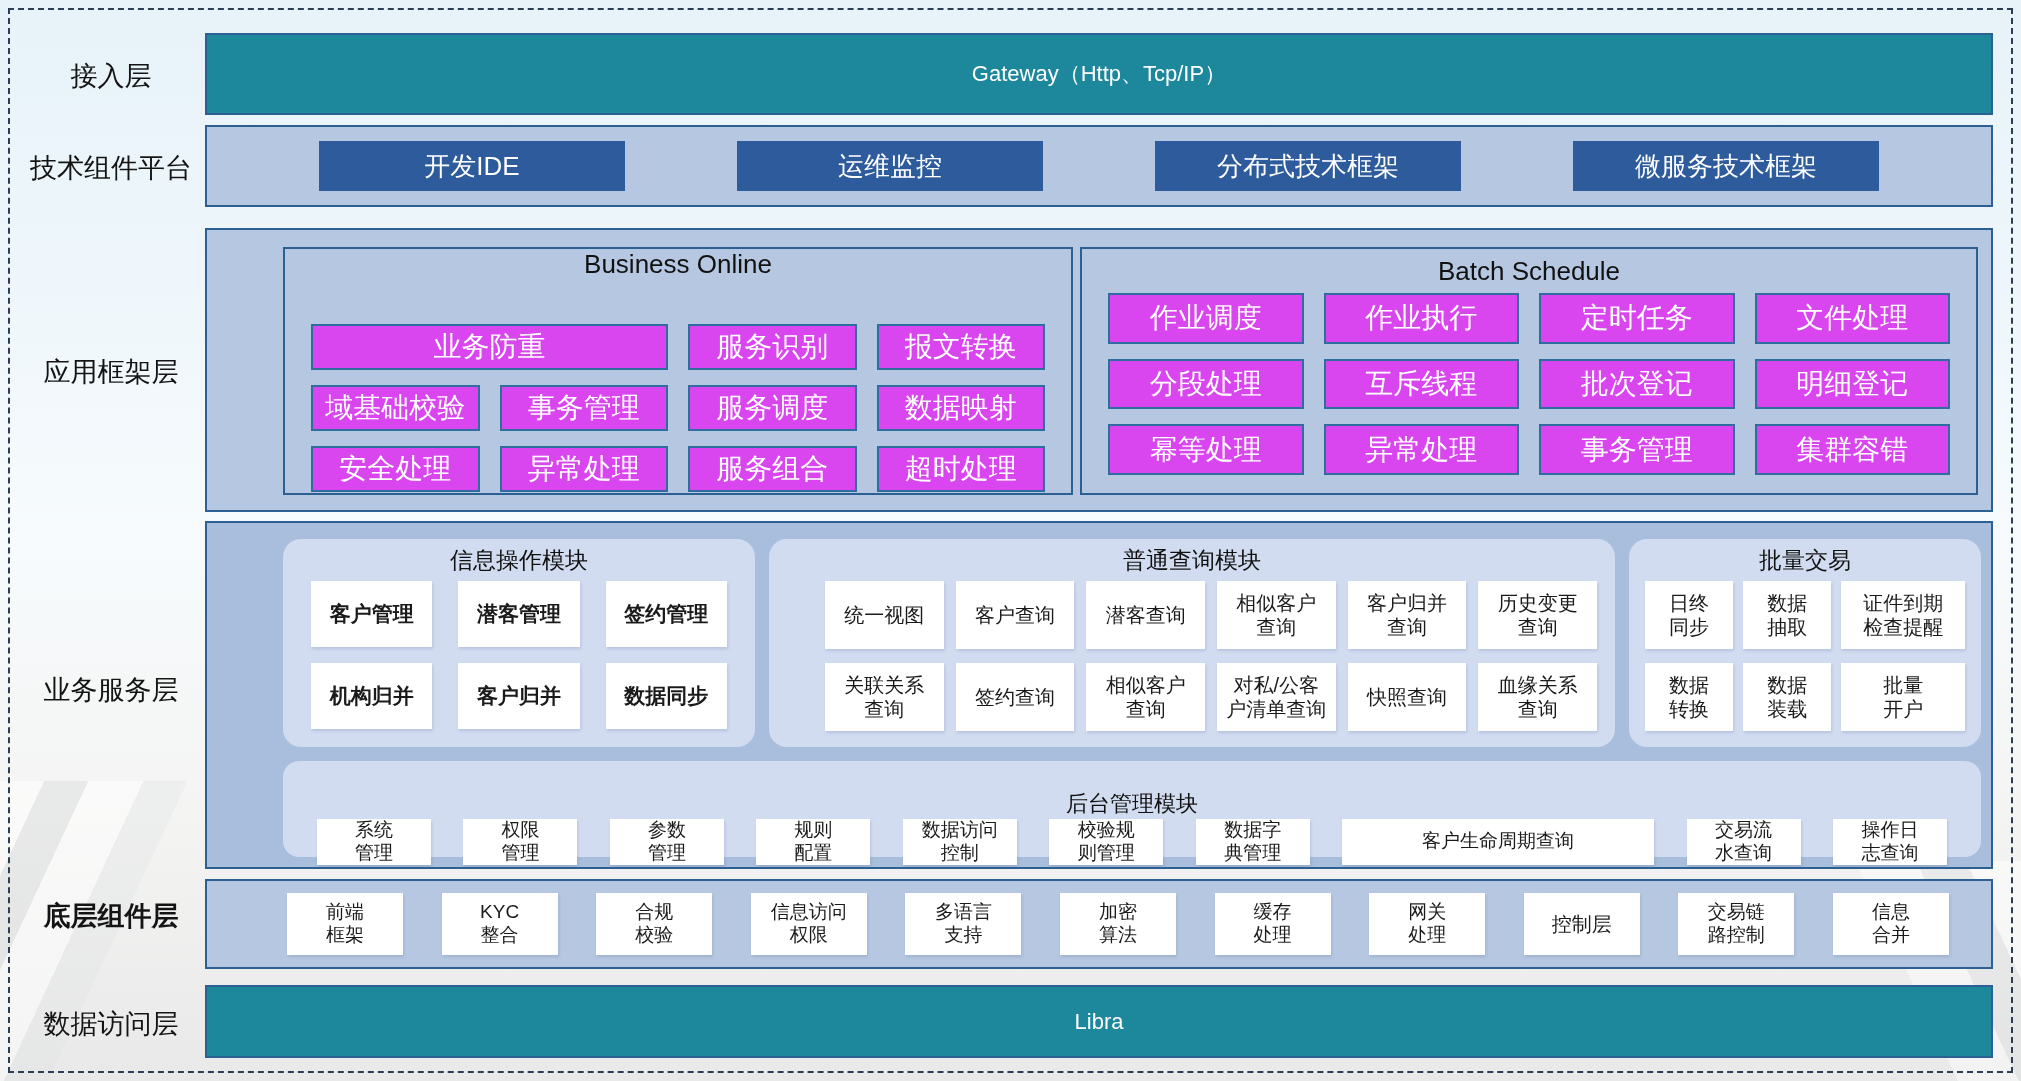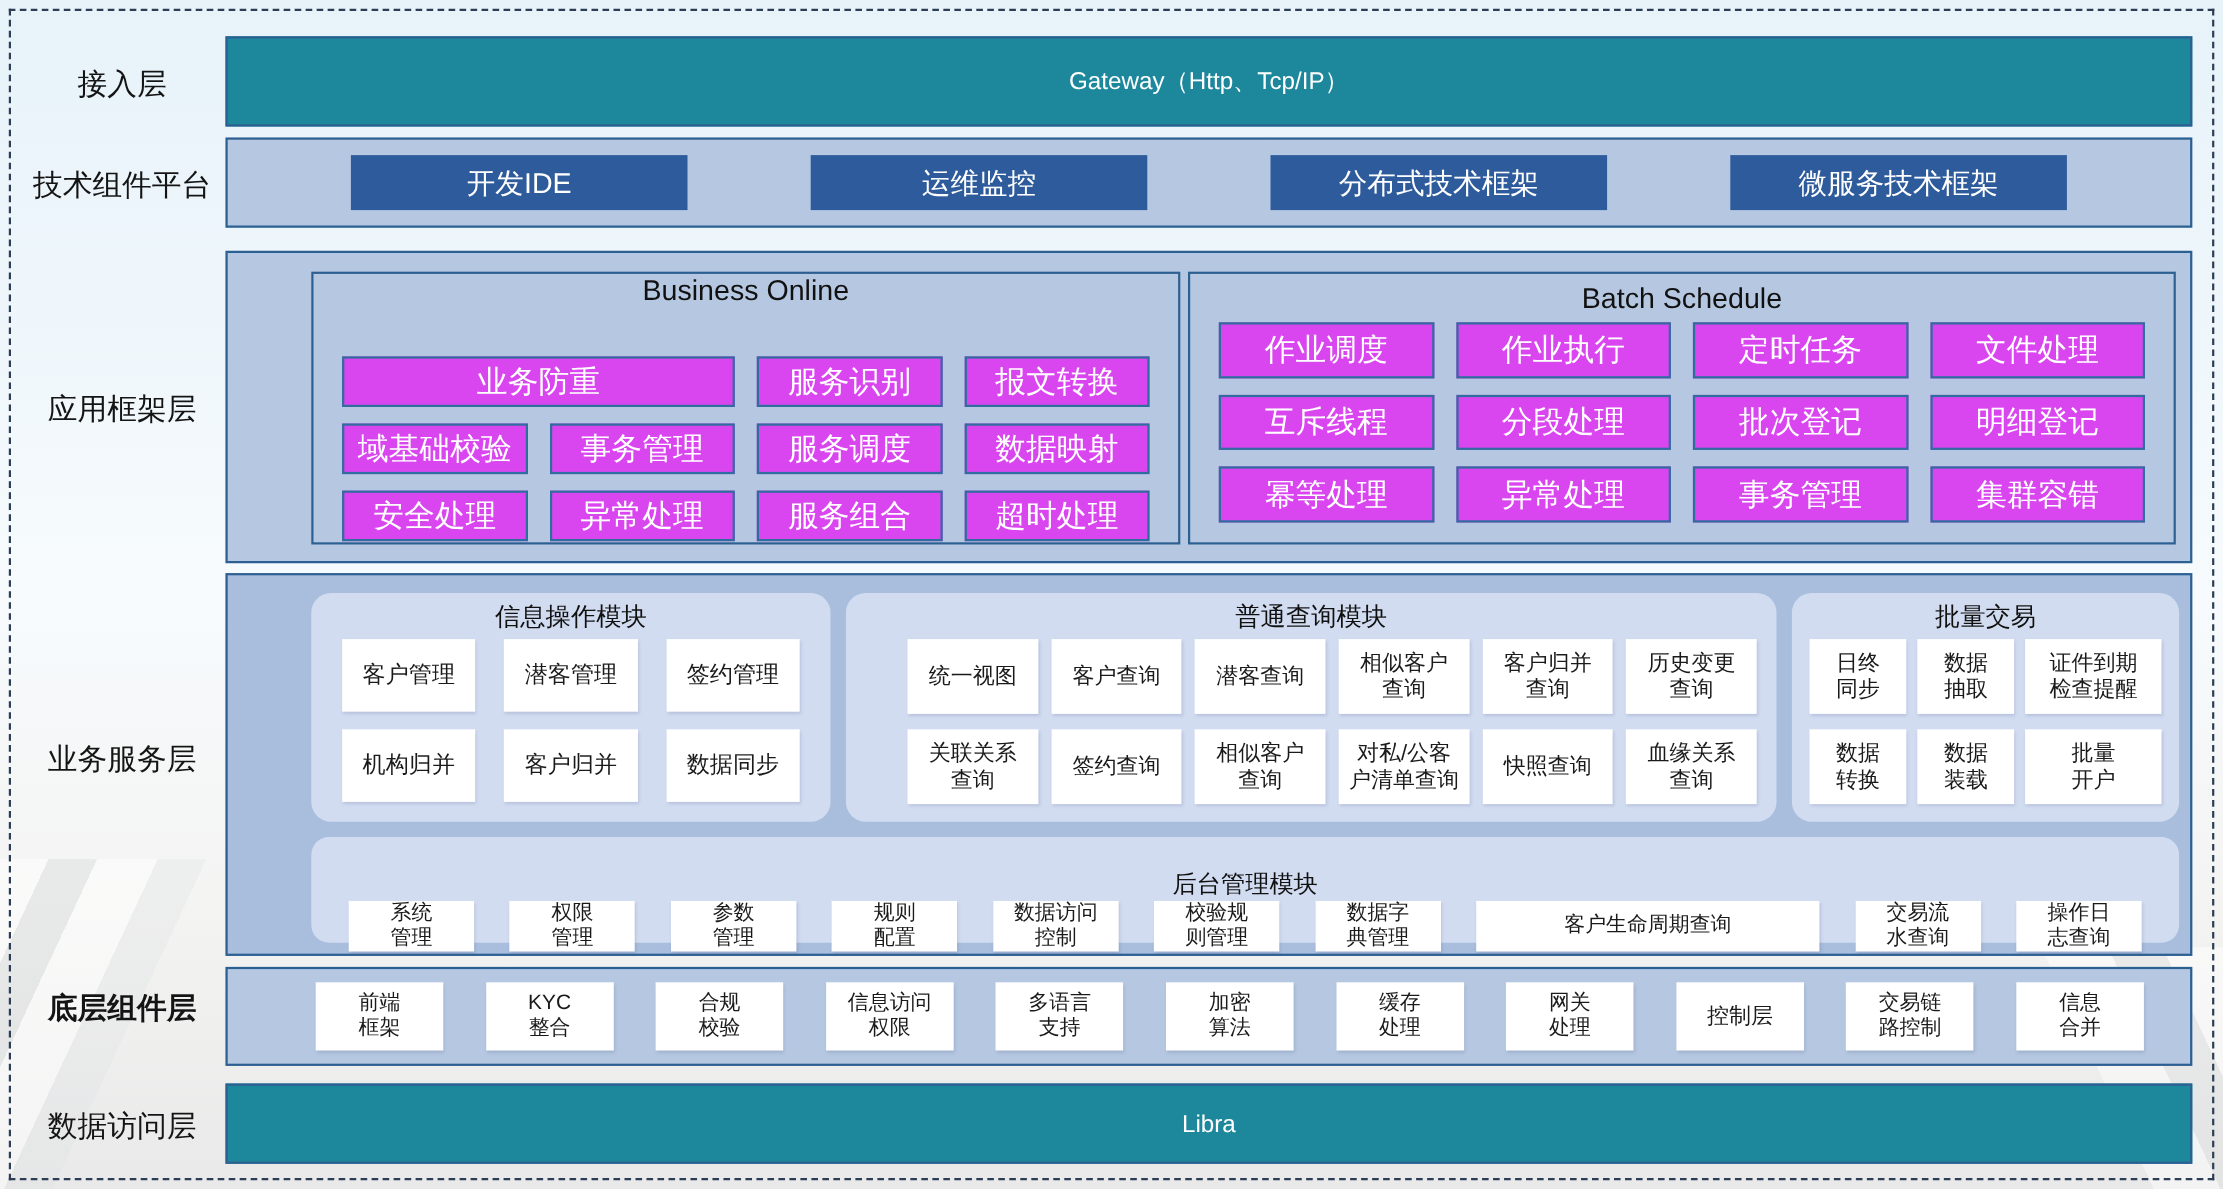--- a/index.html
+++ b/index.html
@@ -42,21 +42,21 @@
   .fw-btn.wide{grid-column:span 2;}
 
   #bizsvc{top:521px;height:348px;background:#a9bedd;}
   .sub-panel{position:absolute;top:16px;height:208px;background:#d2dcf1;border-radius:18px;
     box-sizing:border-box;display:flex;flex-direction:column;}
   #p-info{left:76px;width:472px;}
   #p-query{left:562px;width:846px;}
   #p-batch{left:1422px;width:352px;}
   .sub-title{height:42px;display:flex;align-items:center;justify-content:center;font-size:23px;color:#111;}
   .cells{display:grid;flex:1;margin:0 18px 16px 18px;gap:14px 16px;}
-  #p-info .cells{grid-template-columns:repeat(3,1fr);gap:16px 26px;margin:0 28px 18px 28px;}
+  #p-info .cells{grid-template-columns:repeat(3,1fr);gap:16px 26px;margin:0 28px 18px 28px;font-weight:bold;}
   #p-query .cells{grid-template-columns:repeat(6,1fr);gap:14px 12px;padding-left:38px;}
   #p-batch .cells{grid-template-columns:1fr 1fr 1.4fr;gap:14px 10px;margin:0 16px 16px 16px;}
   .cell{background:#ffffff;box-shadow:1px 2px 3px rgba(60,80,120,.18);color:#1a1a1a;
     display:flex;align-items:center;justify-content:center;text-align:center;
     font-size:20px;line-height:1.2;white-space:pre-line;}
   #p-info .cell{font-size:21px;}
 
   #p-admin{position:absolute;left:76px;top:238px;width:1698px;height:96px;background:#d2dcf1;
     border-radius:16px;box-sizing:border-box;display:flex;flex-direction:column;}
   #p-admin .sub-title{height:36px;font-size:22px;margin-top:28px;}
@@ -110,22 +110,22 @@
         <div class="fw-btn">超时处理</div>
       </div>
   </div>
   <div id="panel-bs" class="fw-panel">
     <div class="fw-title">Batch Schedule</div>
     <div class="fw-grid">
         <div class="fw-btn">作业调度</div>
         <div class="fw-btn">作业执行</div>
         <div class="fw-btn">定时任务</div>
         <div class="fw-btn">文件处理</div>
+        <div class="fw-btn">分段处理</div>
         <div class="fw-btn">互斥线程</div>
-        <div class="fw-btn">分段处理</div>
         <div class="fw-btn">批次登记</div>
         <div class="fw-btn">明细登记</div>
         <div class="fw-btn">幂等处理</div>
         <div class="fw-btn">异常处理</div>
         <div class="fw-btn">事务管理</div>
         <div class="fw-btn">集群容错</div>
       </div>
   </div>
 </div>
 

